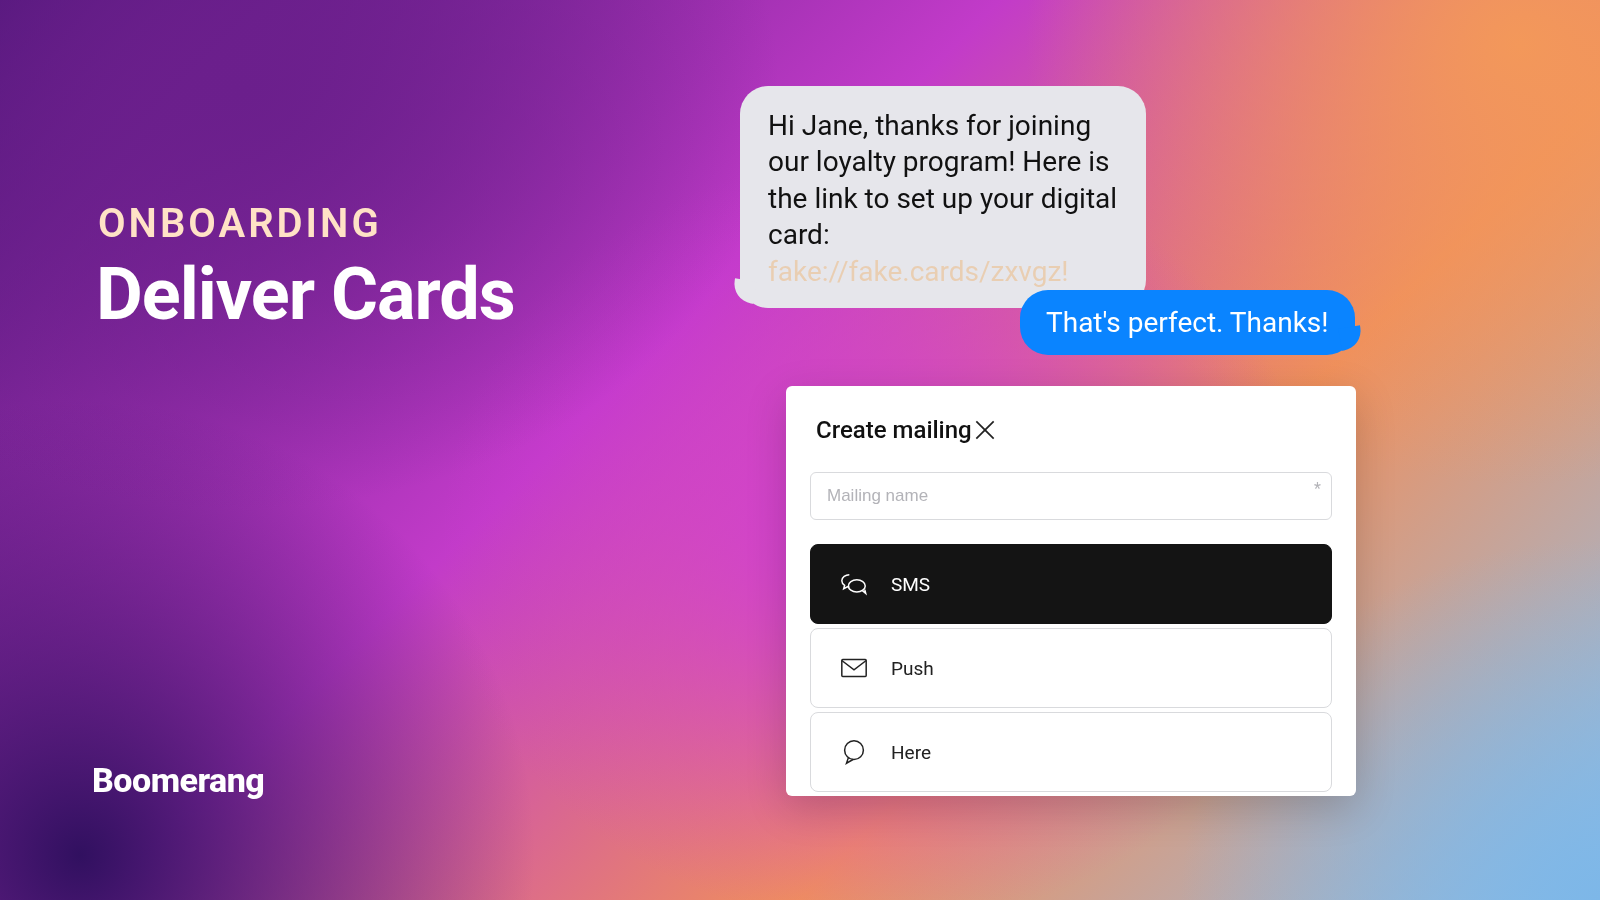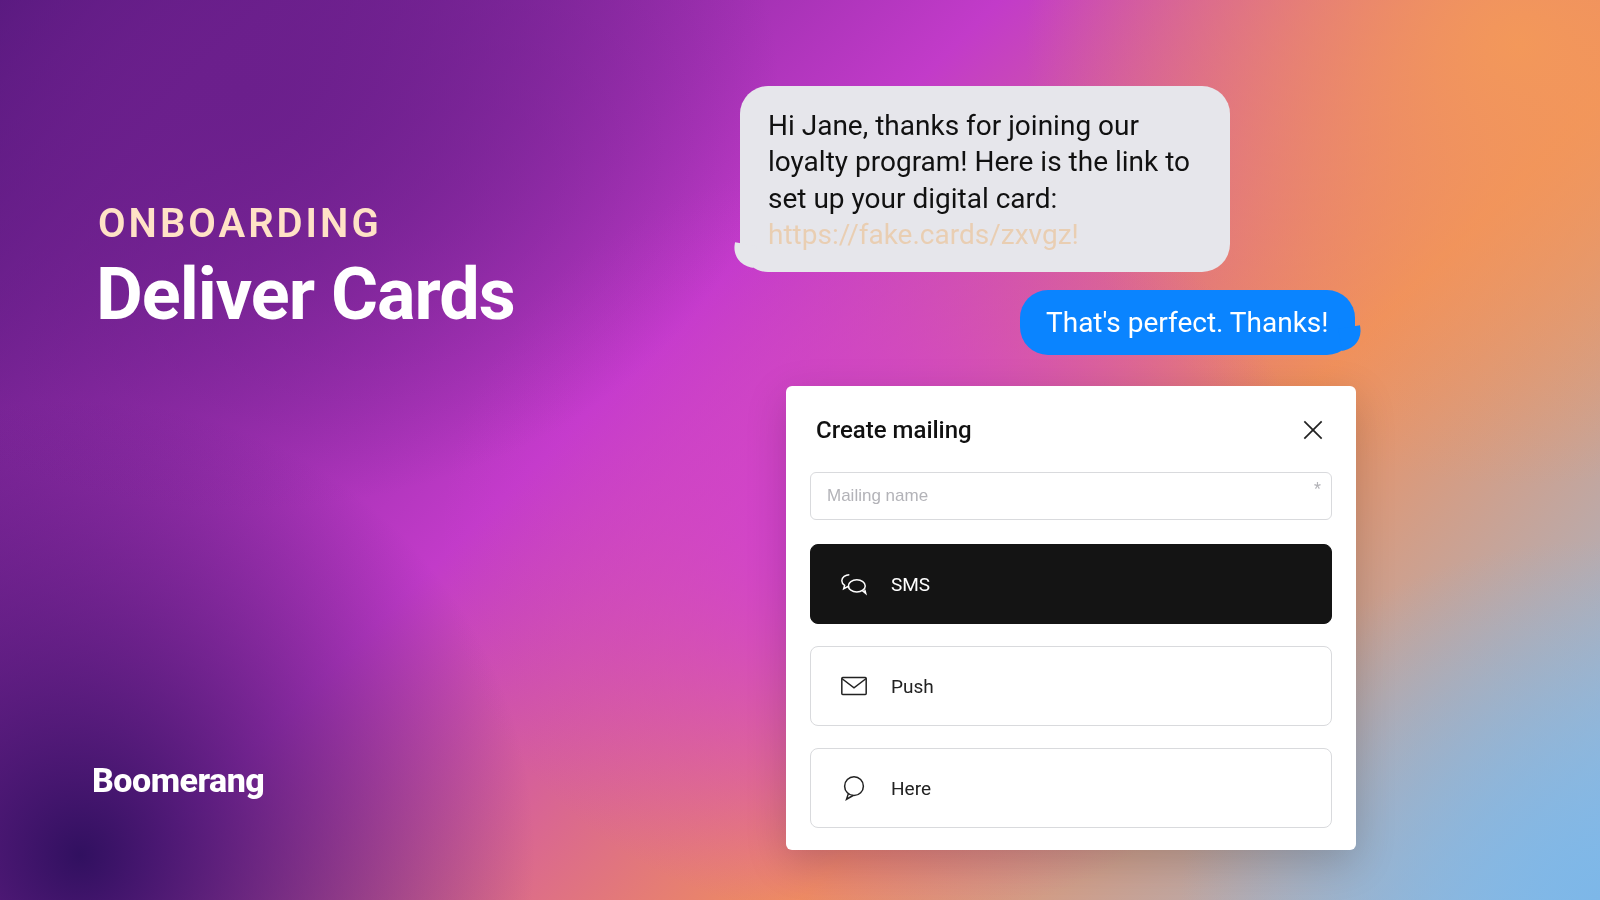--- a/index.html
+++ b/index.html
@@ -53,21 +53,21 @@
     font-weight: 800;
     color: #ffffff;
     letter-spacing: -0.5px;
   }
 
   
   .bubble-in {
     position: absolute;
     left: 740px;
     top: 86px;
-    width: 490px;
+    width: 406px;
     background: #e6e6eb;
     border-radius: 28px;
     padding: 22px 28px 18px 28px;
     color: #111;
     font-size: 28px;
     line-height: 1.3;
   }
   .bubble-in .tail {
     position: absolute;
     left: -7px;
@@ -109,21 +109,21 @@
     left: 786px;
     top: 386px;
     width: 570px;
     background: #ffffff;
     border-radius: 6px;
     box-shadow: 0 12px 40px rgba(0,0,0,0.18);
     padding: 30px 24px 0 24px;
   }
   .panel-header {
     display: flex;
-    justify-content: space-between;
+    justify-content: flex-start;
     align-items: center;
     margin-bottom: 28px;
     padding: 0 6px;
   }
   .panel-title {
     font-size: 24px;
     font-weight: 500;
     color: #111;
   }
   .close-x {
@@ -161,21 +161,21 @@
     font-size: 16px;
   }
 
   .option {
     display: flex;
     align-items: center;
     gap: 22px;
     height: 80px;
     border-radius: 8px;
     padding: 0 28px;
-    margin-bottom: 22px;
+    margin-bottom: 4px;
     font-size: 19px;
     cursor: pointer;
     border: 1px solid #d9dadd;
     background: #fff;
     color: #222;
   }
   .option.selected {
     background: #141414;
     border-color: #141414;
     color: #fff;
@@ -194,21 +194,21 @@
   <div class="subtitle">
     <br>
   </div>
 
   <div class="brand">Boomerang</div>
 
   <div class="bubble-in">
     <div class="tail"></div>
     <span>Hi Jane, thanks for joining our loyalty program! Here is the link to set up your digital card:</span>
     <br>
-    <a class="link">https://fake.cards/zxvgz!</a>
+    <a class="link">fake://fake.cards/zxvgz!</a>
   </div>
 
   <div class="bubble-out">
     <div class="tail"></div>
     <span>That's perfect. Thanks!</span>
   </div>
 
   <div class="panel">
     <div class="panel-header">
       <div class="panel-title">Create mailing</div>

